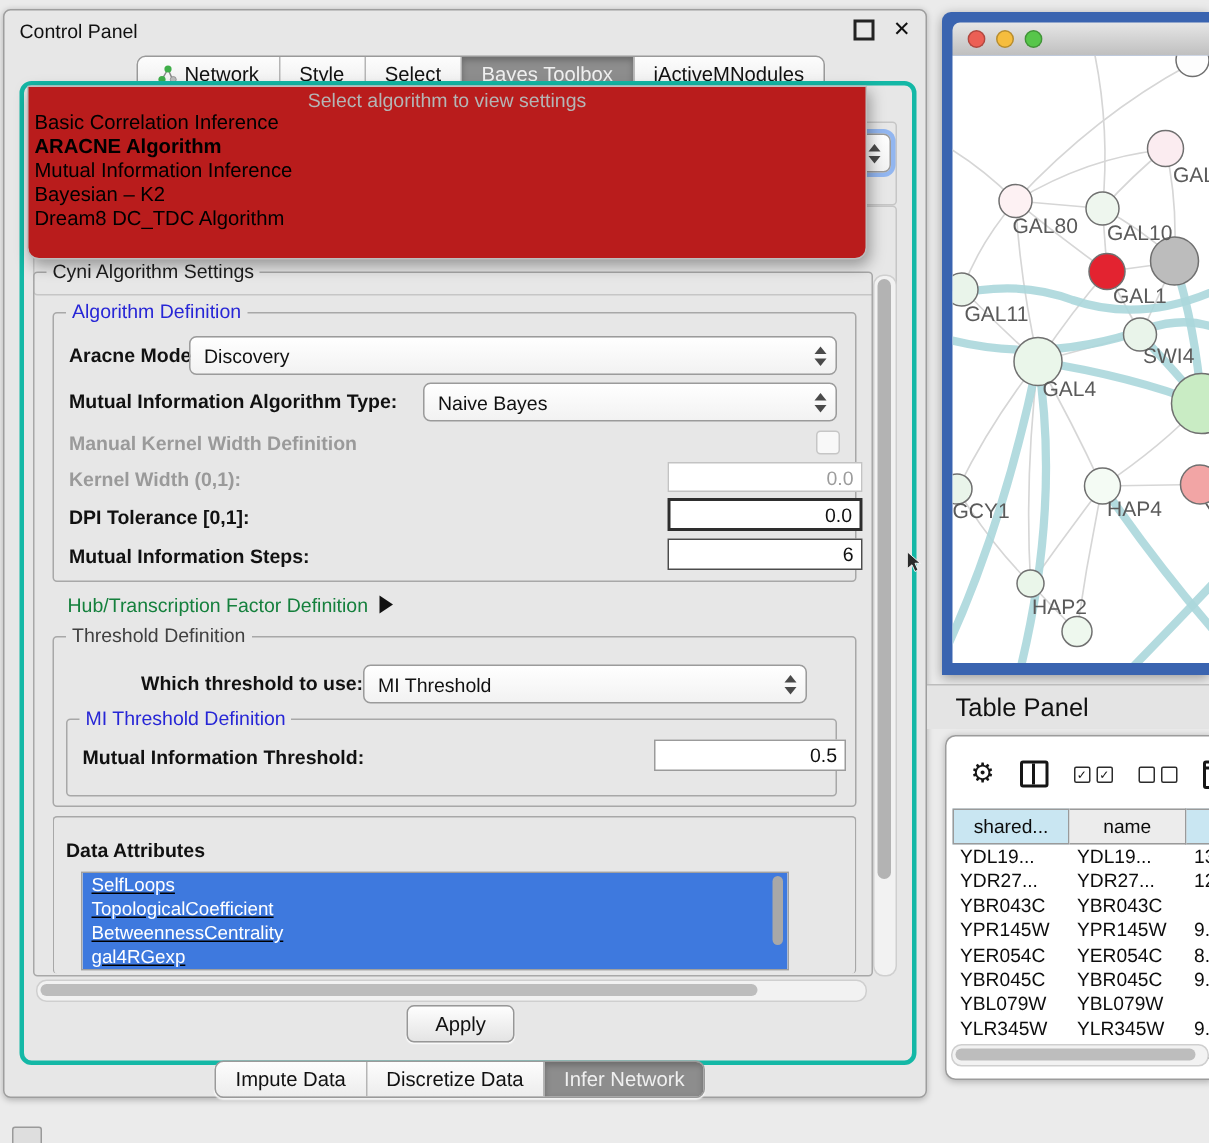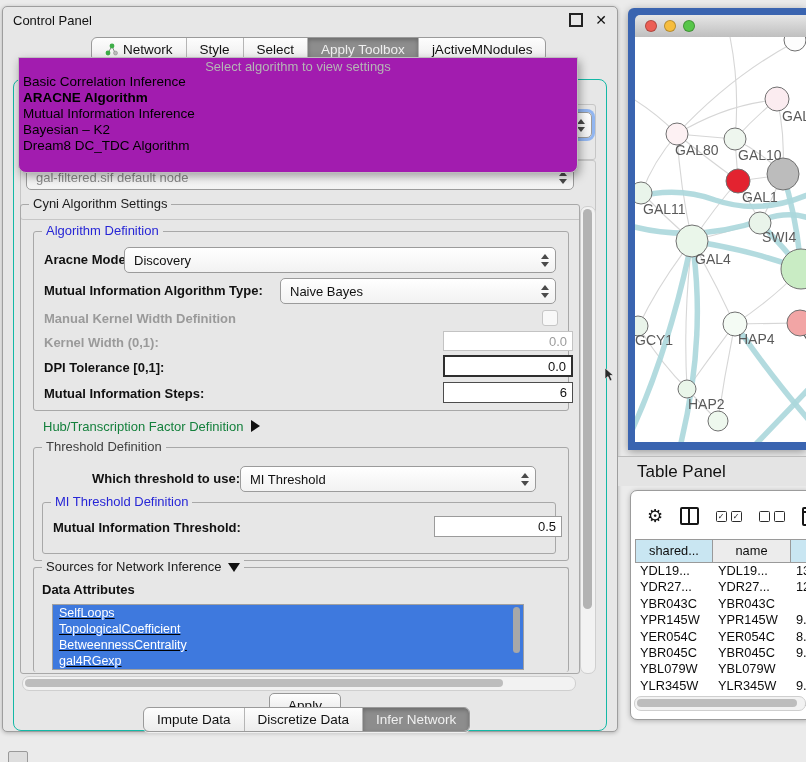--- a/index.html
+++ b/index.html
@@ -37,21 +37,21 @@
   .restore{width:10px;height:10px;border:2px solid #222;display:inline-block;margin-right:12px;}
   .close-x{font-size:14px;font-weight:bold;color:#111;font-family:"DejaVu Sans",sans-serif;}
   
   .seg{position:absolute;display:flex;height:23px;border:1px solid #9a9a9a;border-radius:6px;overflow:hidden;
        background:linear-gradient(#fdfdfd,#ececec);box-shadow:0 1px 1px rgba(255,255,255,.8);}
   .seg .tab{display:flex;align-items:center;gap:5px;padding:0 13px;font-size:13.5px;color:#111;
        border-right:1px solid #b5b5b5;cursor:default;}
   .seg .tab:last-child{border-right:none;}
   .seg .tab.sel{background:#8d8d8d;color:#f0f0f0;box-shadow:inset 0 2px 4px rgba(0,0,0,.25);}
   
-  #cpbody{position:absolute;left:10px;top:72px;width:592px;height:650px;border:1px solid #14b8a6;
+  #cpbody{position:absolute;left:10px;top:47px;width:592px;height:650px;border:3px solid #14b8a6;
       border-radius:8px;background:#e7e7e7;}
   .ghost-group{position:absolute;left:6px;width:574px;border:1px solid #c6c6c6;border-radius:3px;}
   
   .vscroll{position:absolute;width:14px;background:#f2f2f2;border:1px solid #cfcfcf;border-radius:7px;}
   .vscroll .thumb{position:absolute;left:1.5px;top:2px;width:9px;background:#b3b3b3;border-radius:5px;}
   .hscroll{position:absolute;height:13px;background:#f2f2f2;border:1px solid #cfcfcf;border-radius:7px;}
   .hscroll .thumb{position:absolute;top:1.5px;left:2px;height:8px;background:#bdbdbd;border-radius:4px;}
   
   #attr-list{position:absolute;background:#fff;border:1px solid #a0a0a0;overflow:hidden;}
   #attr-list .li{height:16px;line-height:16px;font-size:12.5px;color:#111;padding-left:6px;}
@@ -64,21 +64,21 @@
       display:flex;align-items:center;justify-content:center;box-shadow:0 1px 1px rgba(255,255,255,.9);}
   
   .checkbox{position:absolute;width:14px;height:14px;border:1px solid #c6c6c6;border-radius:3px;background:#f8f8f8;}
   
   #hubrow{position:absolute;font-size:13px;color:#15803d;white-space:nowrap;}
   #hubrow .tri{display:inline-block;width:0;height:0;border-top:6px solid transparent;border-bottom:6px solid transparent;
       border-left:9px solid #111;margin-left:8px;vertical-align:-1px;}
   .src-tri{display:inline-block;width:0;height:0;border-left:6px solid transparent;border-right:6px solid transparent;
       border-top:9px solid #111;margin-left:6px;vertical-align:-1px;}
   
-  #popup{position:absolute;left:18px;top:57px;width:558px;height:114px;background:#a21caf;
+  #popup{position:absolute;left:18px;top:57px;width:558px;height:114px;background:#b91c1c;
       border:1px solid #bdbdbd;border-radius:1px 1px 8px 8px;box-shadow:2px 4px 10px rgba(0,0,0,.35);z-index:60;}
   #popup .ph{text-align:center;font-size:13px;color:#b5b5b5;height:15px;line-height:15px;margin-top:1px;}
   #popup .opt{height:16px;line-height:16px;font-size:13.5px;color:#000;padding-left:4px;white-space:nowrap;}
   #popup .opt.sel{font-weight:bold;}
   
   #netwin{position:absolute;left:628px;top:8px;width:178px;height:442px;background:#3a64b0;
       border-top-left-radius:6px;box-shadow:0 2px 8px rgba(0,0,0,.35);}
   #net-titlebar{position:absolute;left:7px;top:7px;right:0;height:22px;border-top-left-radius:5px;
       background:linear-gradient(#e6e6e6,#bfbfbf);display:flex;align-items:center;padding-left:10px;gap:7px;}
   .light{width:12px;height:12px;border-radius:50%;box-sizing:border-box;}
@@ -131,21 +131,21 @@
         </svg>
         <span>Network</span>
       </div>
       <div class="tab">
         <span>Style</span>
       </div>
       <div class="tab">
         <span>Select</span>
       </div>
       <div class="tab sel">
-        <span>Apply Toolbox</span>
+        <span>Bayes Toolbox</span>
       </div>
       <div class="tab">
         <span>jActiveMNodules</span>
       </div>
     </div>
 
   <div id="cpbody">
 
     <div class="ghost-group" style="top:24px;height:54px;"></div>
     <div class="ghost-group" style="top:80px;height:58px;"></div>
@@ -210,21 +210,20 @@
             </span>
         </div>
         <div class="group" style="left:8px;top:54px;width:512px;height:50px;">
           <span class="legend blue">MI Threshold Definition</span>
           <span class="lbl" style="left:10px;top:17px;">Mutual Information Threshold:</span>
           <input class="field" style="left: 374px; top: 13px; width: 128px; height: 21px;" readonly="" value="0.5">
         </div>
       </div>
 
       <div class="group" style="left:12px;top:362px;width:534px;height:104px;border-bottom:none;">
-        <span class="legend"><span>Sources for Network Inference</span><span class="src-tri"></span></span>
         <span class="lbl" style="left:8px;top:14px;">Data Attributes</span>
         <div id="attr-list" style="left:18px;top:36px;width:470px;height:64px;text-decoration:underline;">
 
         <div class="li sel">SelfLoops</div>
             <div class="li sel">TopologicalCoefficient</div>
             <div class="li sel">BetweennessCentrality</div>
             <div class="li sel">gal4RGexp</div>
             <div class="in-scroll">
               <div class="in-thumb"></div>
             </div>

